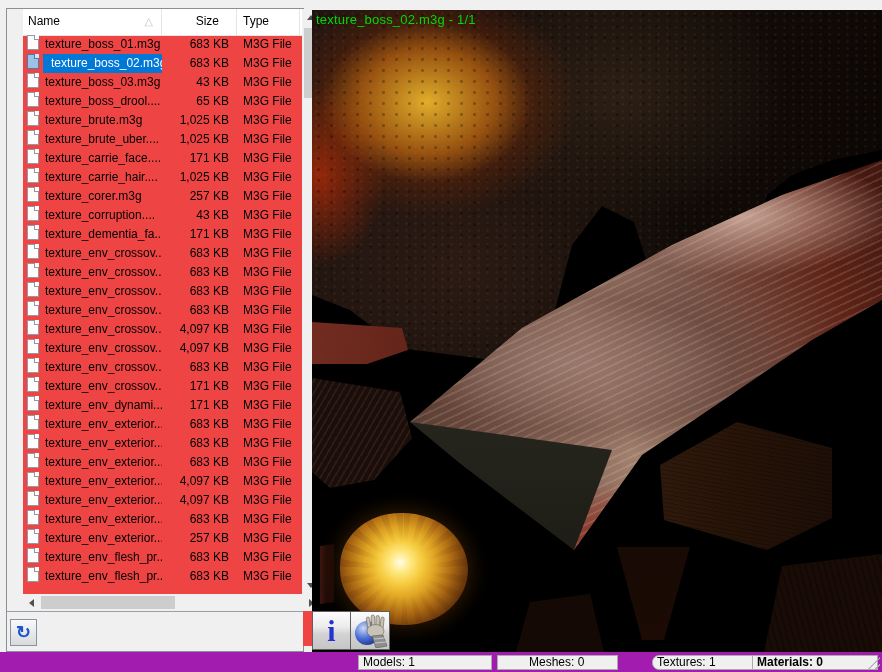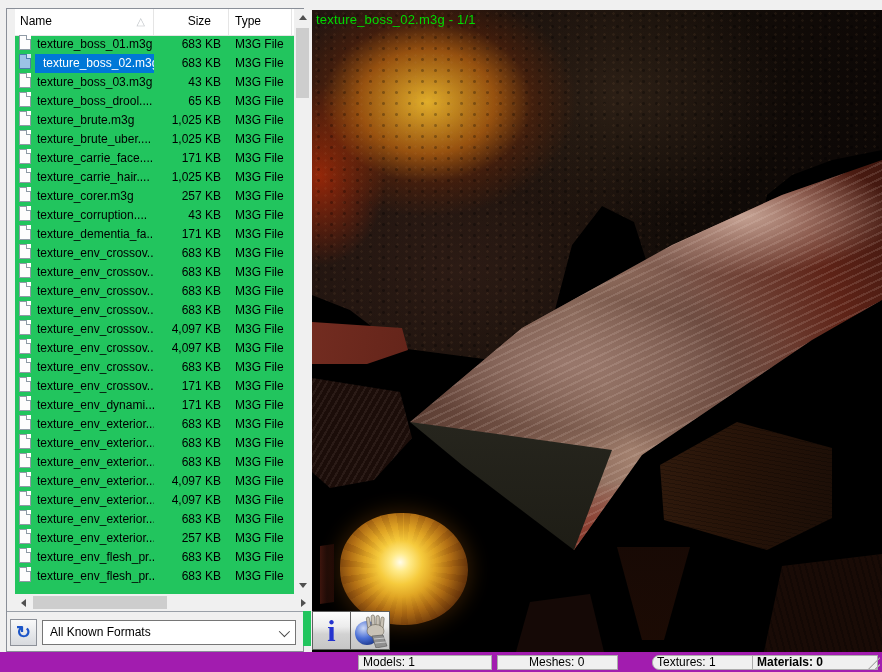--- a/index.html
+++ b/index.html
@@ -2,21 +2,21 @@
 <html><head>
 <meta charset="utf-8">
 <style>
   html,body{margin:0;padding:0;background:#f0f0f0;}
   #app{position:relative;width:882px;height:672px;background:#f0f0f0;overflow:hidden;
        font-family:"Liberation Sans",sans-serif;font-size:12px;color:#000;}
 
   
   .left-panel{position:absolute;left:6px;top:8px;width:296px;height:642px;
               border:1px solid #8a8f98;background:#f0f0f0;}
-  .listview{position:absolute;left:8px;top:0;width:296px;height:637px;background:#22c55e;overflow:hidden;}
+  .listview{position:absolute;left:16px;top:0;width:296px;height:637px;background:#ef4444;overflow:hidden;}
   .lv-header{position:absolute;left:0;top:0;height:26px;width:279px;display:flex;background:#fff;
              border-bottom:1px solid #e5e5e5;}
   .hcell{box-sizing:border-box;border-right:1px solid #e5e5e5;line-height:25px;position:relative;}
   .hcell.name{width:139px;padding-left:5px;}
   .hcell.size{width:75px;text-align:right;padding-right:17px;}
   .hcell.type{width:63px;padding-left:6px;}
   .sort-tri{position:absolute;right:8px;top:0;color:#c2c6ca;font-size:11px;line-height:25px;}
 
   .lv-rows{position:absolute;left:0;top:26px;width:279px;}
   .lv-row{display:flex;align-items:flex-start;height:19px;line-height:19px;white-space:nowrap;}
@@ -354,24 +354,20 @@
         <div class="sbtn" style="top:0;left:279px">
             <span class="tri-r"></span>
           </div>
       </div>
     </div>
 
     <div class="format-bar">
       <button class="refresh-btn">
         <span class="refresh-glyph">↻</span>
       </button>
-      <div class="combo">
-        <span>All Known Formats</span>
-        <span class="combo-chev"></span>
-      </div>
     </div>
   </div>
 
   <div class="preview">
     <div class="tx tx-flesh"></div>
     <div class="tx tx-bone"></div>
     <div class="tx tx-bone-under"></div>
     <div class="tx tx-frag-a"></div>
     <div class="tx tx-frag-b"></div>
     <div class="tx-orb" style="position:absolute"></div>

